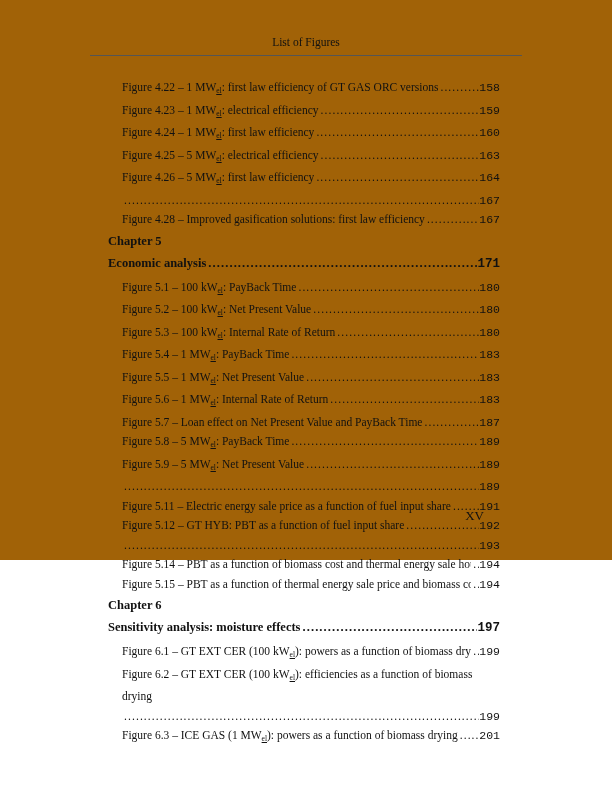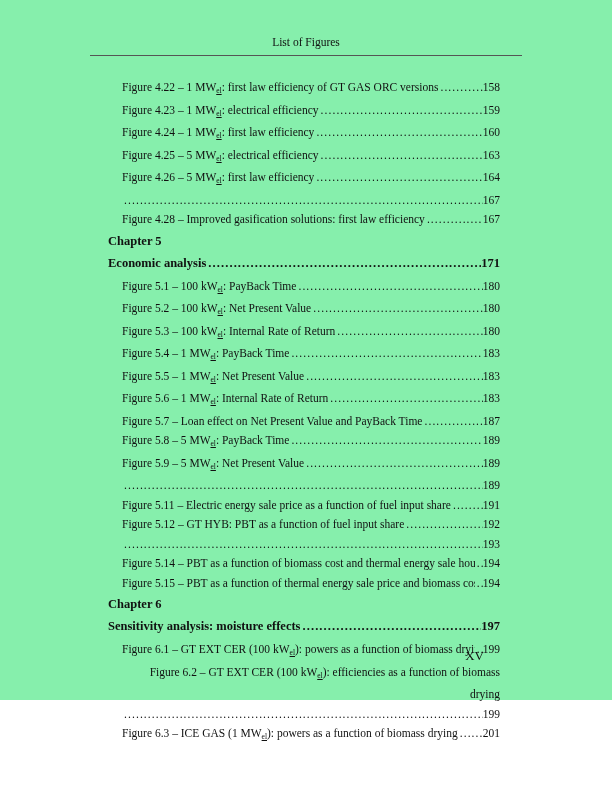--- a/index.html
+++ b/index.html
@@ -11,22 +11,22 @@
     width: 612px;
     height: 792px;
     font-family: "Liberation Serif", "DejaVu Serif", serif;
     color: #111;
     position: relative;
     overflow: hidden;
   }
   .page {
     position: relative;
     width: 612px;
-    height: 700px;
-    background: #86efac;
+    height: 560px;
+    background: #a16207;
   }
   .header {
     padding-top: 35px;
     text-align: center;
     font-size: 11.5px;
     line-height: 14px;
   }
   .rule {
     border: none;
     border-top: 1px solid #555;
@@ -44,38 +44,38 @@
     padding-left: 14px;
   }
   .entry .etext {
     flex: 0 1 auto;
     white-space: nowrap;
     overflow: hidden;
   }
   .entry.wrap .etext {
     white-space: normal;
     overflow: visible;
-    text-align: right;
   }
   .entry .dots {
     flex: 1 1 0;
     min-width: 4px;
     overflow: hidden;
     white-space: nowrap;
     padding: 0 2px;
   }
   .entry .dots::after {
     content: "................................................................................................................................................................................................................";
     letter-spacing: 1.1px;
   }
   .entry .spacer {
     flex: 1 1 0;
   }
   .entry .pagenum {
     flex: 0 0 auto;
+    font-family: Liberation Mono, monospace;
   }
   .sub {
     font-size: 7.5px;
     vertical-align: -2px;
     text-decoration: underline;
   }
   .chapter-label {
     font-size: 12.5px;
     font-weight: bold;
     line-height: 22px;

